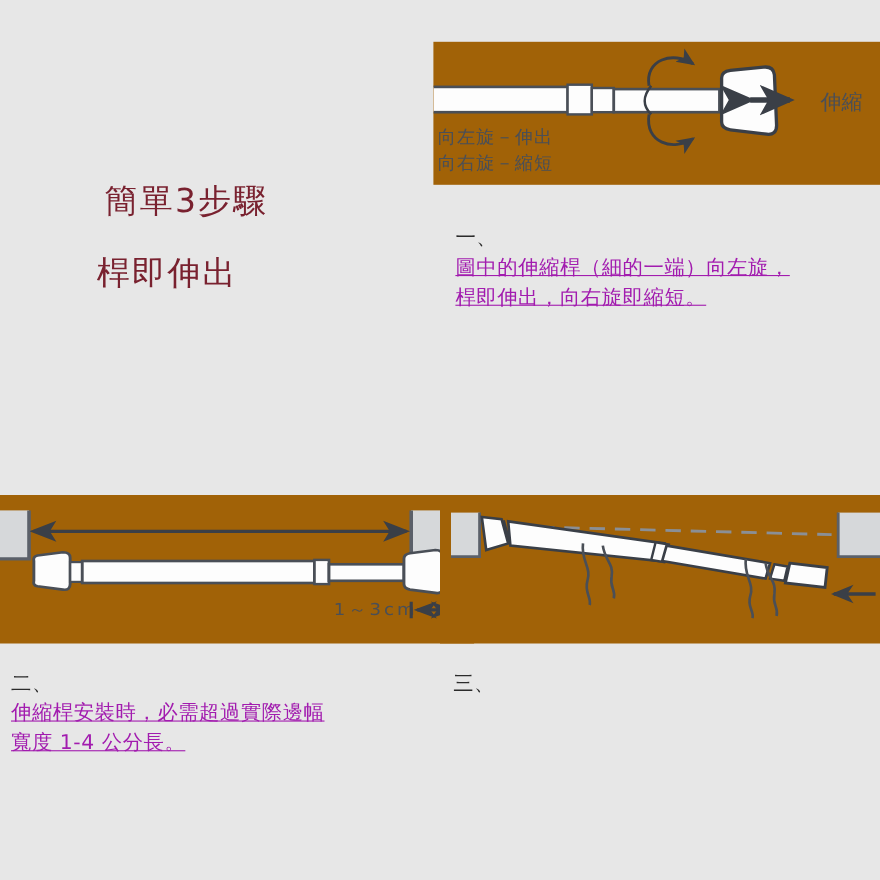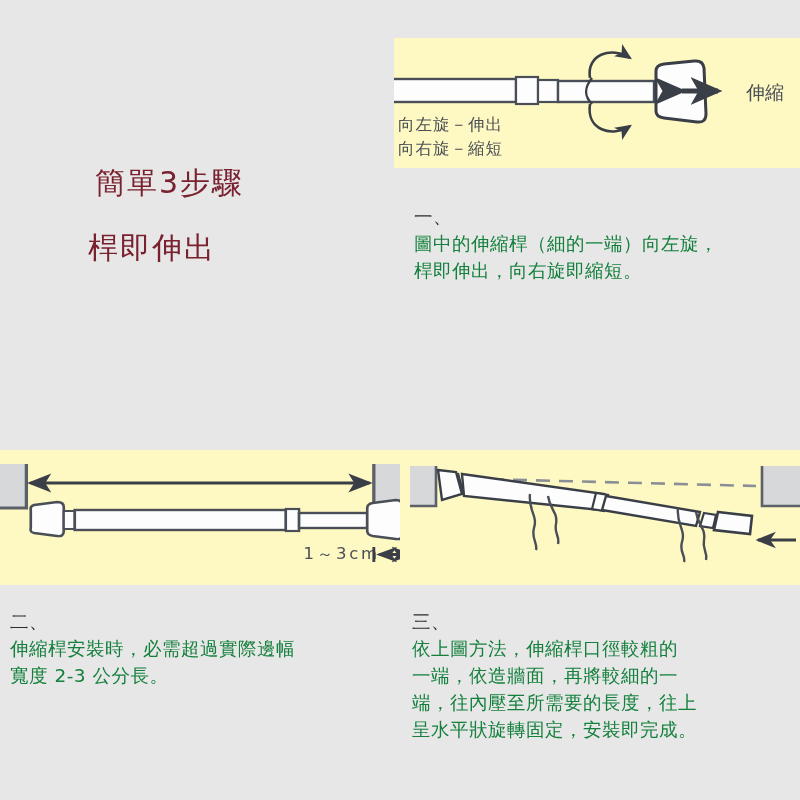--- a/index.html
+++ b/index.html
@@ -44,38 +44,39 @@
     white-space: nowrap;
     font-family: "DejaVu Sans", "Liberation Sans", sans-serif;
     text-align: right;
   }
   #title-line-1 { left: 95px; top: 163px; }
   #title-line-2 { left: 88px; top: 228px; }
 
   
   .photo {
     position: absolute;
-    background: #fef9c3;
+    background: #a16207;
     overflow: hidden;
   }
   #photo-tr { left: 394px; top: 38px;  width: 406px; height: 130px; }
   #photo-bl { left: 0px;   top: 450px; width: 431px; height: 135px; }
   #photo-br { left: 400px; top: 450px; width: 400px; height: 135px; }
 
   .photo svg { display: block; width: 100%; height: 100%; }
 
   
   .caption {
     position: absolute;
-    color: #15803d;
+    color: #a21caf;
     font-size: 18.5px;
     line-height: 27px;
     letter-spacing: 0.5px;
     white-space: pre-wrap;
     font-family: "DejaVu Sans", "Liberation Sans", sans-serif;
+    text-decoration: underline;
   }
   .step-num {
     position: absolute;
     color: #2b2b2b;
     font-size: 18.5px;
     line-height: 27px;
     letter-spacing: 0.5px;
     font-family: "DejaVu Sans", "Liberation Sans", sans-serif;
   }
 
@@ -175,21 +176,21 @@
 
       <text x="276" y="109" font-size="15" fill="#4a4f57" letter-spacing="2.5" font-family="DejaVu Sans, Liberation Sans, sans-serif">1～3cm</text>
       <line x1="340" y1="97" x2="340" y2="112" stroke="#3a3f47" stroke-width="2.6"></line>
       <line x1="378" y1="97" x2="378" y2="112" stroke="#3a3f47" stroke-width="2.6"></line>
       <line x1="345" y1="104.5" x2="373" y2="104.5" stroke="#3a3f47" stroke-width="3" marker-start="url(#ar3s)" marker-end="url(#ar3)"></line>
     </svg>
   </div>
 
   <div class="step-num" id="step2-num">二、</div>
   <div class="caption" id="step2-body">伸縮桿安裝時，必需超過實際邊幅
-寬度 2-3 公分長。</div>
+寬度 1-4 公分長。</div>
 
   <div class="photo" id="photo-br">
     <svg viewBox="0 0 400 135" preserveAspectRatio="none">
       <defs>
         <marker id="ar4" markerWidth="7" markerHeight="7" refX="5.6" refY="3.2" orient="auto" markerUnits="strokeWidth">
           <path d="M0,0.6 L6.4,3.2 L0,5.8 L1.8,3.2 Z" fill="#3a3f47"></path>
         </marker>
       </defs>
 
       <rect x="10" y="16" width="26" height="40" fill="#d6d8da"></rect>
@@ -217,18 +218,14 @@
       <path d="M148,46 C150,60 158,62 156,74 C154,84 160,86 158,94" fill="none" stroke="#4a4f57" stroke-width="2.4"></path>
 
       <path d="M278,58 C276,74 286,80 282,92 C279,102 286,106 284,112" fill="none" stroke="#4a4f57" stroke-width="2.4"></path>
       <path d="M296,62 C298,76 306,78 304,90 C302,100 308,102 306,110" fill="none" stroke="#4a4f57" stroke-width="2.4"></path>
 
       <line x1="396" y1="90" x2="358" y2="90" stroke="#3a3f47" stroke-width="3.2" marker-end="url(#ar4)"></line>
     </svg>
   </div>
 
   <div class="step-num" id="step3-num">三、</div>
-  <div class="caption" id="step3-body">依上圖方法，伸縮桿口徑較粗的
-一端，依造牆面，再將較細的一
-端，往內壓至所需要的長度，往上
-呈水平狀旋轉固定，安裝即完成。</div>
 
 </div>
 
 </body></html>

